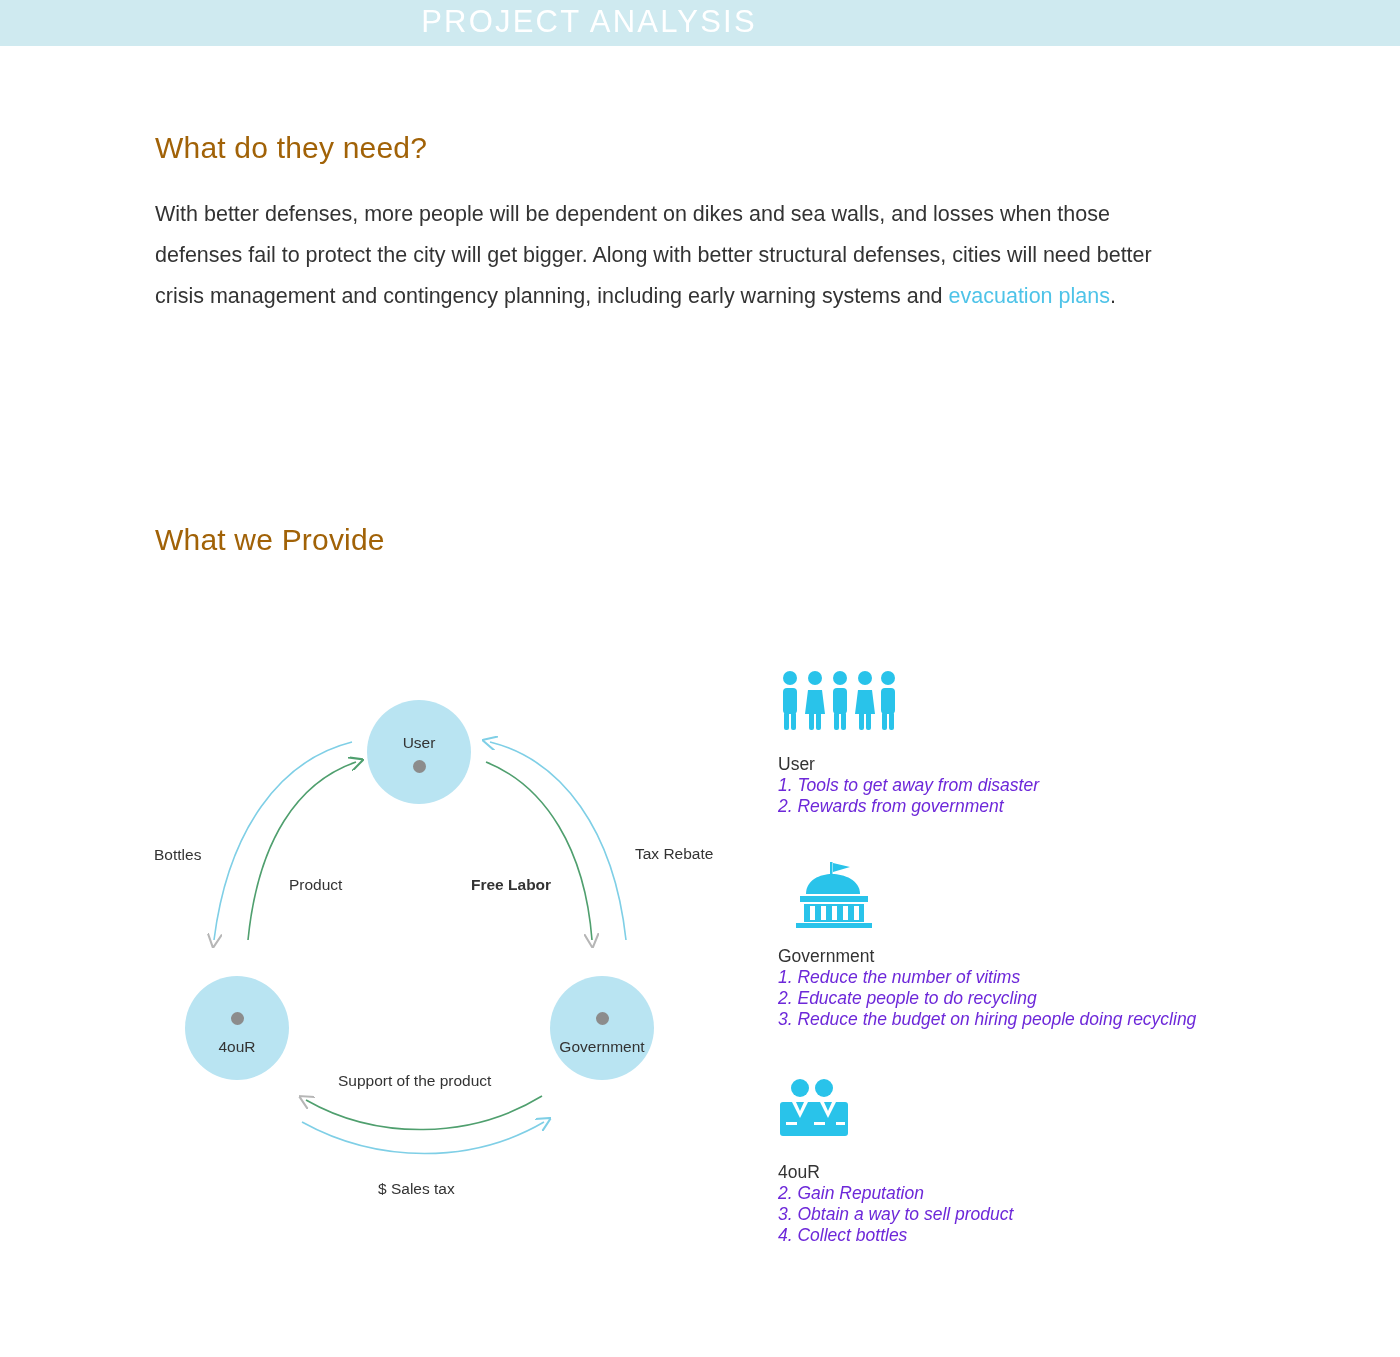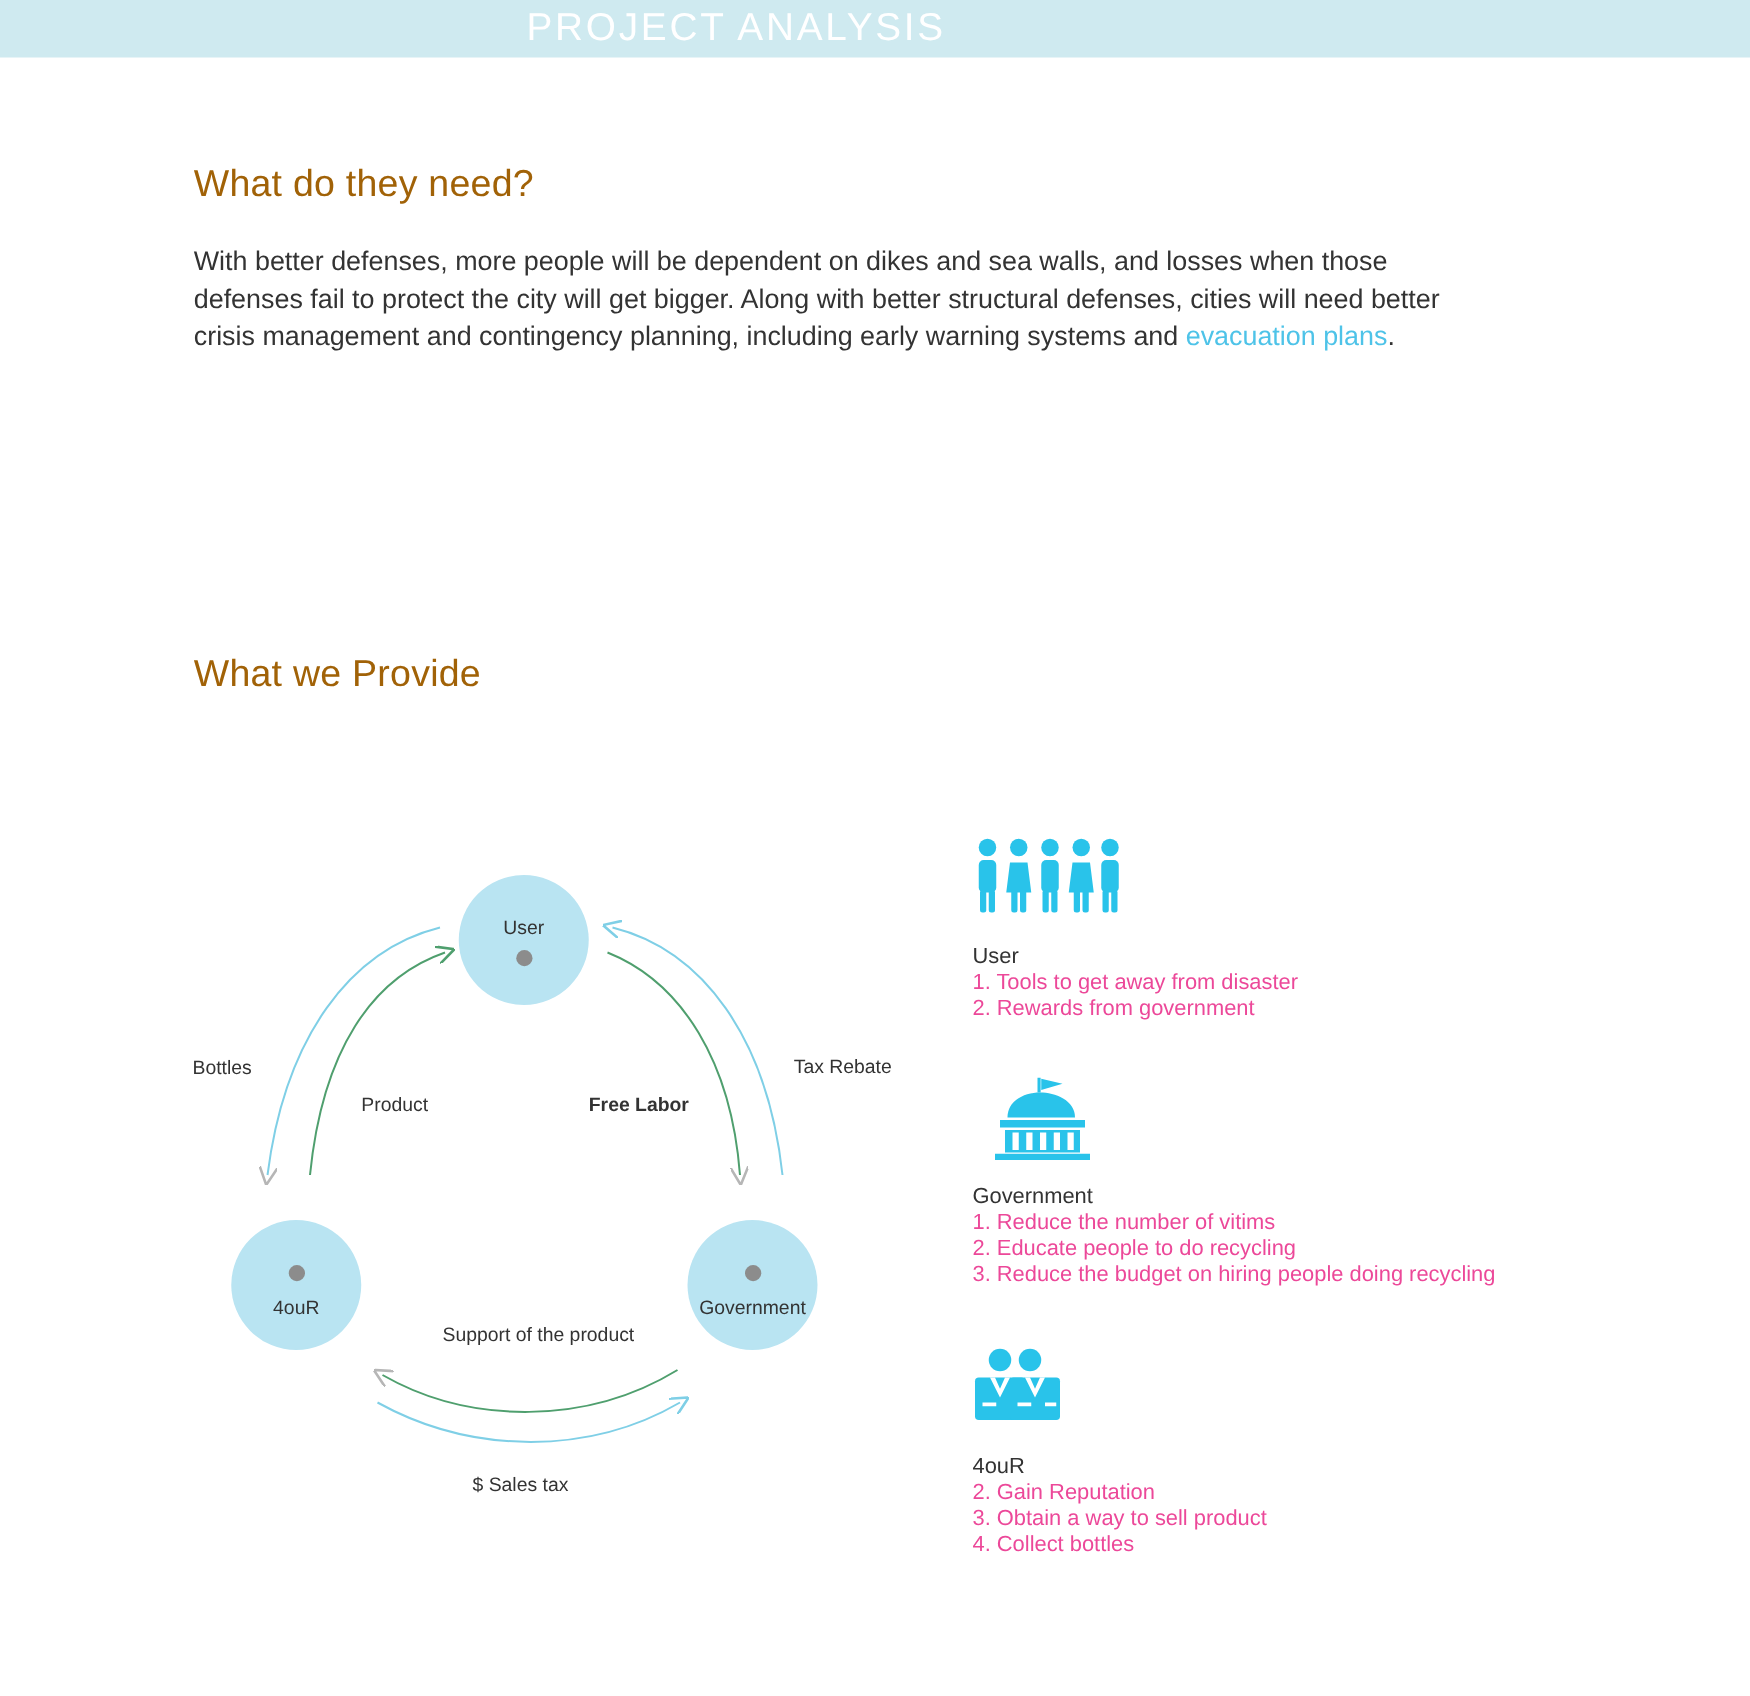--- a/index.html
+++ b/index.html
@@ -49,21 +49,21 @@
   }
   #heading-need { left: 155px; top: 131px; }
   #heading-provide { left: 155px; top: 523px; }
 
   .body-copy {
     position: absolute;
     left: 155px;
     top: 194px;
     width: 1040px;
     font-size: 21.5px;
-    line-height: 30px;
+    line-height: 41px;
     color: #333333;
   }
   .body-copy .hl {
     color: #4ec3e8;
   }
 
   
   .diagram {
     position: absolute;
     left: 130px;
@@ -113,21 +113,21 @@
   .edge-label {
     position: absolute;
     font-size: 15.5px;
     color: #333333;
     white-space: nowrap;
   }
   #lbl-bottles { left: 24px; top: 206px; text-align: right; }
   #lbl-product { left: 159px; top: 236px; }
   #lbl-freelabor { left: 341px; top: 236px; font-weight: bold; }
   #lbl-taxrebate { left: 505px; top: 205px; }
-  #lbl-support { left: 208px; top: 420px; margin-left: 16px; }
+  #lbl-support { left: 208px; top: 432px; }
   #lbl-salestax { left: 248px; top: 540px; }
 
   .diagram svg {
     position: absolute;
     left: 0;
     top: 0;
     width: 620px;
     height: 600px;
     overflow: visible;
   }
@@ -151,23 +151,24 @@
     color: #333;
     line-height: 21px;
   }
   .legend-list {
     margin: 0;
     padding: 0;
     list-style: none;
   }
   .legend-list li {
     font-size: 17.5px;
-    color: #ec4899;
+    color: #6d28d9;
     line-height: 21px;
     white-space: nowrap;
+    font-style: italic;
   }
 </style>
 </head>
 <body>
 
 <div class="header-bar"></div>
 <div class="header-title">PROJECT ANALYSIS</div>
 
 <div class="section-heading" id="heading-need">What do they need?</div>
 

